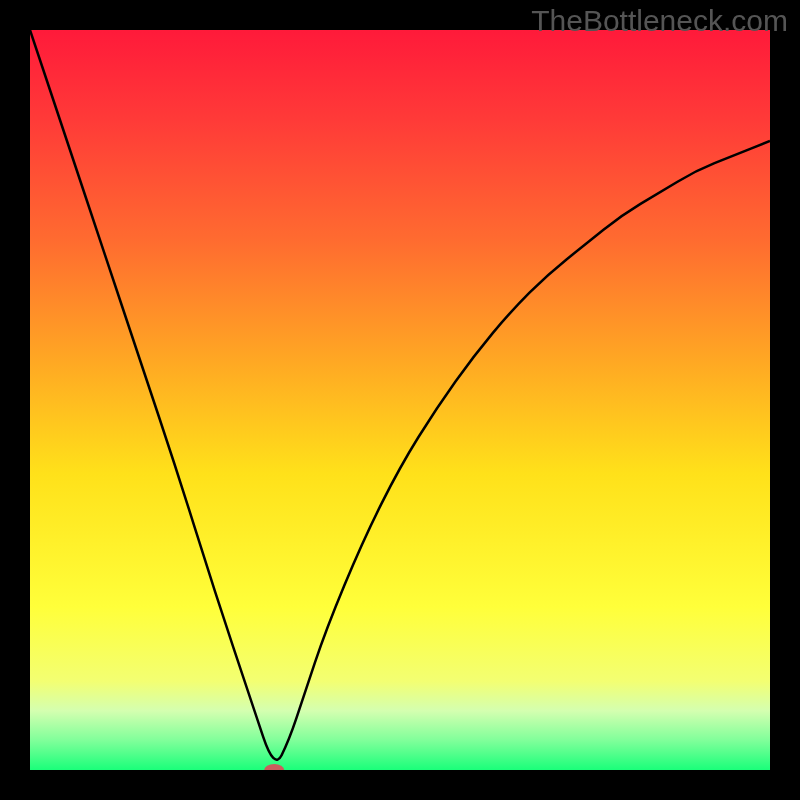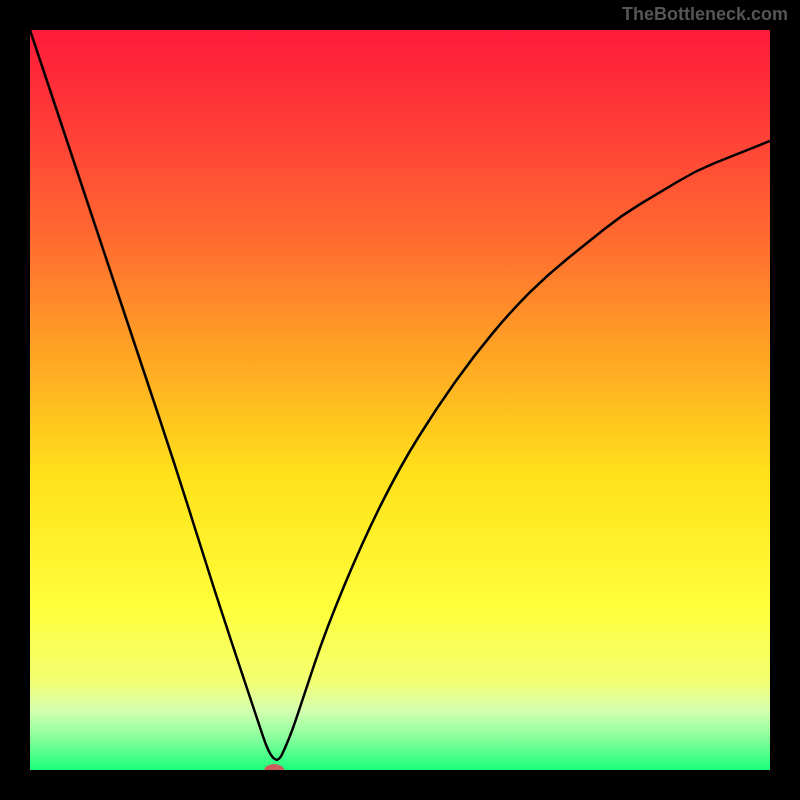--- a/index.html
+++ b/index.html
@@ -15,22 +15,22 @@
       width: 800px;
       height: 800px;
       background: #000;
     }
     .watermark {
       position: absolute;
       top: 4px;
       right: 12px;
       color: #555;
       font-family: Arial, sans-serif;
-      font-size: 18px;
-      font-weight: bold;
+      font-size: 30px;
+      font-weight: normal;
       z-index: 10;
     }
     .plot-area {
       position: absolute;
       left: 30px;
       top: 30px;
       width: 740px;
       height: 740px;
       overflow: visible;
     }

